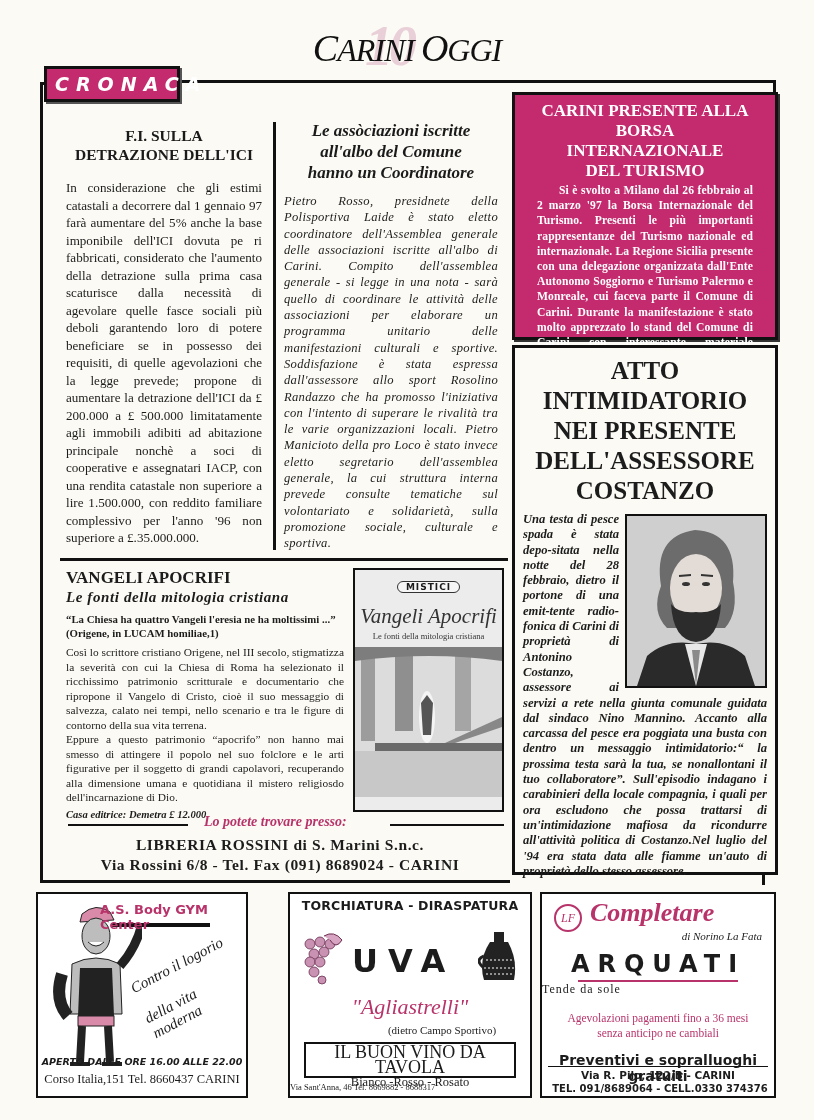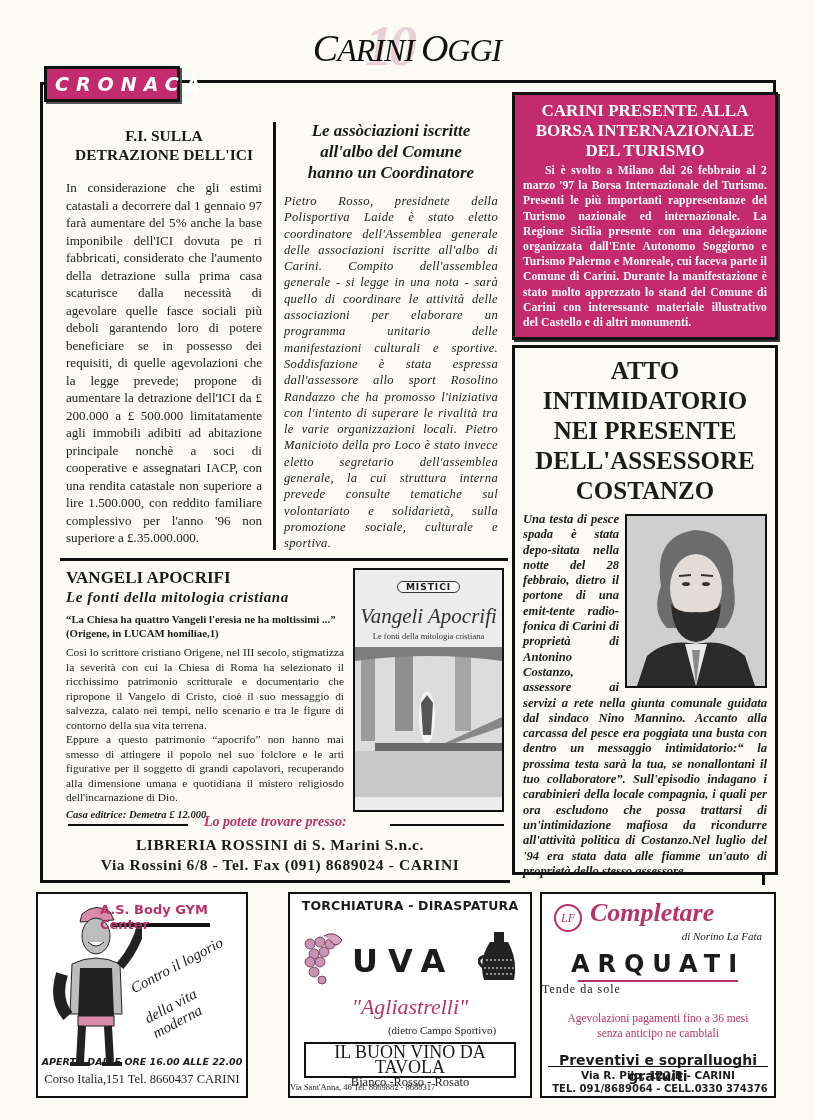--- a/index.html
+++ b/index.html
@@ -10,21 +10,21 @@
   .masthead .pagenum{position:absolute;left:365px;top:-4px;font-size:56px;font-style:italic;font-weight:bold;color:#e9cfd8;font-family:"Liberation Serif",serif;letter-spacing:-4px;}
   .masthead .title{position:absolute;left:0;width:814px;top:8px;font-size:32px;font-style:italic;font-family:"Liberation Serif",serif;letter-spacing:-1px;color:#111;}
   .masthead .title .cap{font-size:38px;}
   
   .line{background:#111;}
   .section-tag{left:44px;top:66px;width:122px;height:30px;background:#c42a6e;border:3px solid #111;box-shadow:2px 2px 0 #555;color:#fff;font-family:"DejaVu Sans",sans-serif;font-weight:bold;font-style:italic;font-size:19px;letter-spacing:7px;line-height:30px;padding-left:8px;box-sizing:content-box;}
   
   .h-bold{font-weight:bold;text-align:center;color:#1a1a1a;}
   .body-text{text-align:justify;font-size:13.2px;line-height:17.4px;}
   .ital{font-style:italic;}
-  .pink-box{left:512px;top:92px;width:266px;height:248px;background:#c42a6e;border:3px solid #111;box-shadow:2px 2px 0 #333;color:#fff;box-sizing:border-box;padding:6px 8px;}
+  .pink-box{left:512px;top:92px;width:266px;height:248px;background:#c42a6e;border:3px solid #111;box-shadow:2px 2px 0 #333;color:#fff;box-sizing:border-box;padding:6px 22px;}
   .pink-box .h{font-weight:bold;text-align:center;font-size:17px;line-height:20px;}
   .pink-box .b{font-weight:bold;font-size:11.6px;line-height:15.2px;text-align:justify;text-indent:22px;letter-spacing:0.1px;}
   .atto-box{left:512px;top:345px;width:266px;height:530px;border:3px solid #111;box-sizing:border-box;background:#fbfaf4;}
   .atto-box .h{font-weight:bold;text-align:center;font-size:25px;line-height:30px;margin-top:8px;}
   .atto-box .b{font-weight:bold;font-style:italic;font-size:12.6px;line-height:15.3px;text-align:justify;}
   .photo{float:right;width:138px;height:170px;border:2px solid #111;margin:2px 0 2px 6px;background:linear-gradient(#d8d8d8,#bdbdbd);position:relative;overflow:hidden;}
   .book{left:353px;top:568px;width:147px;height:240px;border:2px solid #111;background:#ececec;overflow:hidden;}
   .ad{border:2px solid #111;background:#fff;box-sizing:border-box;}
   .sans{font-family:"DejaVu Sans","Liberation Sans",sans-serif;}
   .pink{color:#b8336a;}

